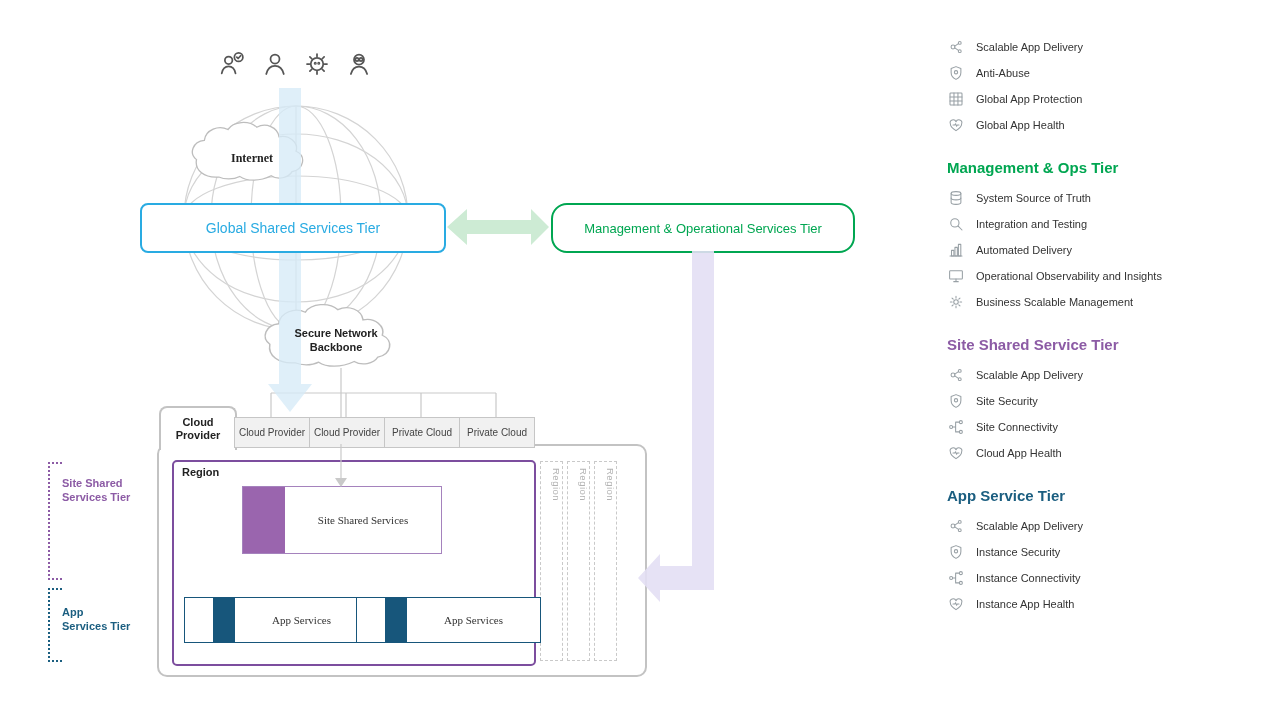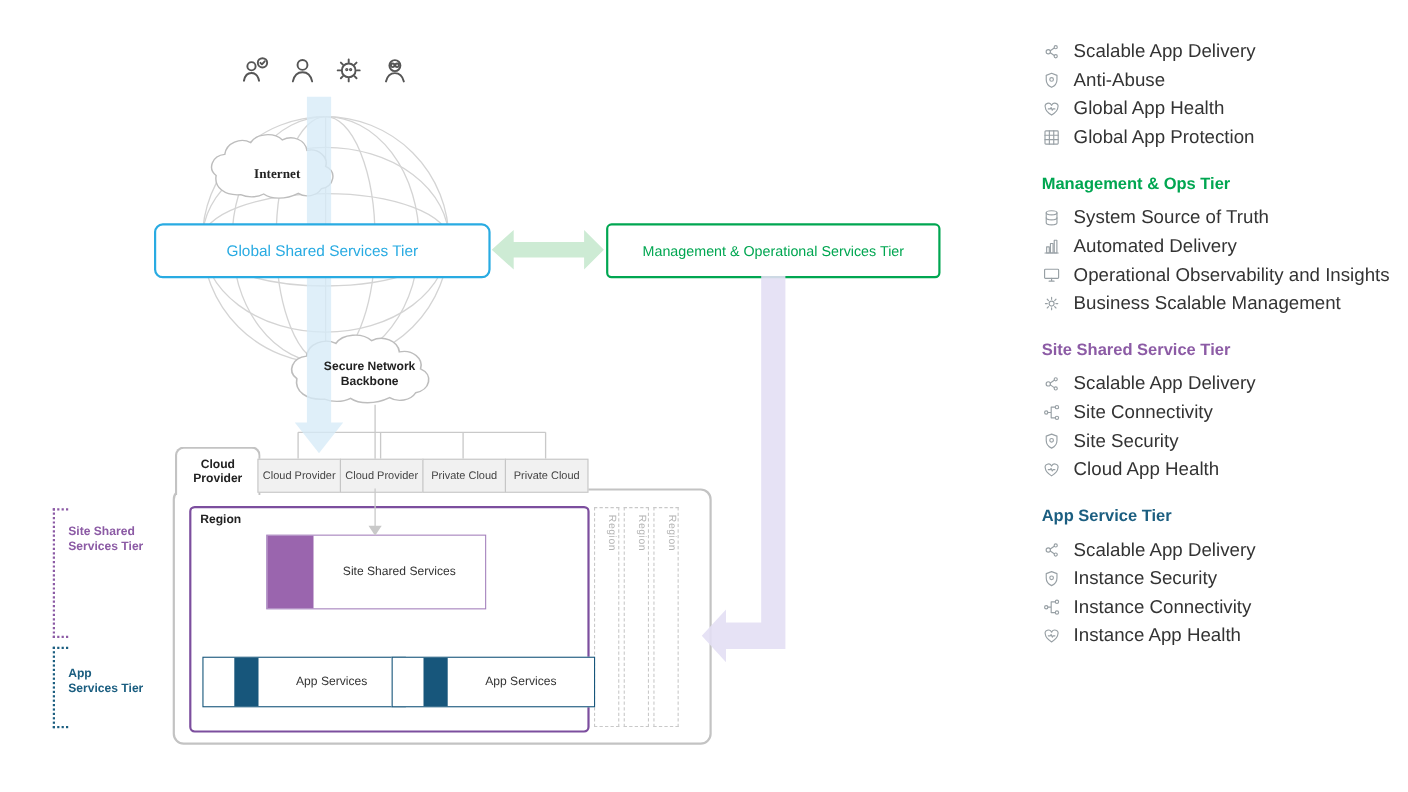--- a/index.html
+++ b/index.html
@@ -10,42 +10,42 @@
   html,body{margin:0;padding:0;background:#fff;}
   .canvas{position:relative;width:1280px;height:720px;background:#fff;
           font-family:"Liberation Sans",sans-serif;overflow:hidden;}
   .abs{position:absolute;}
   svg.layer{position:absolute;left:0;top:0;pointer-events:none;}
   .tierbox{display:flex;align-items:center;justify-content:center;text-align:center;
            background:#fff;font-weight:normal;z-index:3;}
   #global-box{left:140px;top:203px;width:302px;height:46px;border:2px solid var(--blue);
               border-radius:8px;color:var(--blue);font-size:14px;}
   #mgmt-box{left:551px;top:203px;width:300px;height:46px;border:2px solid var(--green);
-            border-radius:5px;color:var(--green);font-size:13px;}
+            border-radius:16px;color:var(--green);font-size:13px;}
   #internet-label{left:206px;top:151px;width:92px;text-align:center;font-weight:bold;
                   font-size:12px;color:#222;z-index:3;font-family:Liberation Serif, serif;}
   #backbone-label{left:282px;top:327px;width:108px;text-align:center;font-weight:bold;
                   font-size:11px;color:#222;z-index:3;white-space:pre-line;line-height:1.25;}
   #provider-box{left:157px;top:444px;width:486px;height:229px;border:2px solid #c3c3c3;
                 border-radius:10px;background:#fff;z-index:2;}
   .tab-active{left:159px;top:406px;width:74px;height:42px;background:#fff;
               border:2px solid #c3c3c3;border-bottom:none;border-radius:8px 8px 0 0;
               z-index:3;display:flex;align-items:center;justify-content:center;
               text-align:center;font-weight:bold;font-size:11px;color:#222;line-height:1.2;}
   .tab{top:417px;width:74px;height:29px;background:#f1f1f1;border:1px solid #c6c6c6;
        z-index:3;display:flex;align-items:center;justify-content:center;
        font-size:10px;color:#444;}
   #region-box{left:172px;top:460px;width:360px;height:202px;border:2px solid var(--purple-border);
               border-radius:5px;background:#fff;z-index:3;}
   #region-label{left:182px;top:466px;font-weight:bold;font-size:11px;color:#222;z-index:4;}
   .svc-box{display:flex;align-items:stretch;background:#fff;z-index:4;}
   #site-shared-box{left:242px;top:486px;width:198px;height:66px;border:1px solid #a582bd;}
   #site-shared-box .block{width:42px;background:var(--purple-fill);}
   .svc-box .lbl{flex:1;display:flex;align-items:center;justify-content:center;
-                text-align:center;font-size:11px;color:#333;padding:0 10px;line-height:1.3;}
+                text-align:center;font-size:11px;color:#333;padding:0 10px;line-height:1.3;font-family:Liberation Serif, serif;}
   .app-box{width:155px;height:44px;border:1px solid var(--navy-fill);padding-left:28px;}
   .app-box .block{width:22px;background:var(--navy-fill);}
   #app-box-1{left:184px;top:597px;} #app-box-2{left:356px;top:597px;}
   .ghost{top:461px;width:23px;height:200px;border:1px dashed var(--line-gray);z-index:3;
          color:#b3b3b3;font-size:9.5px;writing-mode:vertical-rl;padding-top:6px;
          box-sizing:border-box;letter-spacing:.5px;background:#fff;}
   .bracket{width:12px;border-left:2px dotted;border-top:2px dotted;border-bottom:2px dotted;z-index:2;}
   #site-bracket{left:48px;top:462px;height:114px;border-color:var(--purple);}
   #app-bracket{left:48px;top:588px;height:70px;border-color:var(--navy);}
   .side-label{left:62px;width:88px;font-weight:bold;font-size:11px;line-height:1.25;
@@ -54,21 +54,21 @@
   #app-side-label{top:606px;color:var(--navy);}
   .topicon{top:47px;width:34px;height:34px;display:flex;align-items:center;justify-content:center;z-index:3;}
   .topicon svg{width:30px;height:30px;stroke:#555;fill:none;stroke-width:1.4;
                stroke-linecap:round;stroke-linejoin:round;}
   .legend{left:947px;top:34px;width:318px;z-index:3;}
   .legend section{margin-bottom:21px;}
   .legend h3{margin:0 0 9px 0;font-size:15px;font-weight:bold;}
   .li{display:flex;align-items:center;gap:11px;height:26px;}
   .li svg{width:18px;height:18px;stroke:var(--icon-gray);fill:none;stroke-width:1.4;
           stroke-linecap:round;stroke-linejoin:round;flex:0 0 18px;}
-  .li .ltext{font-size:17px;color:var(--txt);}
+  .li .ltext{font-size:11px;color:var(--txt);}
   .t-blue{color:var(--blue);} .t-green{color:var(--green);}
   .t-purple{color:var(--purple);} .t-navy{color:var(--navy);}
 </style>
 </head>
 <body>
 
 <svg width="0" height="0" style="position:absolute">
   <defs>
     <symbol id="i-nodes" viewBox="0 0 24 24">
         <circle cx="8" cy="12" r="2.6"></circle>
@@ -248,42 +248,48 @@
           <span class="ltext">Scalable App Delivery</span>
         </div>
       <div class="li">
           <svg>
             <use href="#i-shield"></use>
           </svg>
           <span class="ltext">Anti-Abuse</span>
         </div>
       <div class="li">
           <svg>
+            <use href="#i-grid"></use>
+          </svg>
+          <span class="ltext">Global App Protection</span>
+        </div>
+      <div class="li">
+          <svg>
             <use href="#i-heart"></use>
           </svg>
           <span class="ltext">Global App Health</span>
-        </div>
-      <div class="li">
-          <svg>
-            <use href="#i-grid"></use>
-          </svg>
-          <span class="ltext">Global App Protection</span>
         </div>
     </section>
 
     <section>
       <h3 class="t-green">Management &amp; Ops Tier</h3>
       <div class="li">
           <svg>
             <use href="#i-db"></use>
           </svg>
           <span class="ltext">System Source of Truth</span>
         </div>
       <div class="li">
           <svg>
+            <use href="#i-test"></use>
+          </svg>
+          <span class="ltext">Integration and Testing</span>
+        </div>
+      <div class="li">
+          <svg>
             <use href="#i-build"></use>
           </svg>
           <span class="ltext">Automated Delivery</span>
         </div>
       <div class="li">
           <svg>
             <use href="#i-monitor"></use>
           </svg>
           <span class="ltext">Operational Observability and Insights</span>
         </div>
@@ -298,29 +304,29 @@
     <section>
       <h3 class="t-purple">Site Shared Service Tier</h3>
       <div class="li">
           <svg>
             <use href="#i-nodes"></use>
           </svg>
           <span class="ltext">Scalable App Delivery</span>
         </div>
       <div class="li">
           <svg>
+            <use href="#i-shield"></use>
+          </svg>
+          <span class="ltext">Site Security</span>
+        </div>
+      <div class="li">
+          <svg>
             <use href="#i-net"></use>
           </svg>
           <span class="ltext">Site Connectivity</span>
-        </div>
-      <div class="li">
-          <svg>
-            <use href="#i-shield"></use>
-          </svg>
-          <span class="ltext">Site Security</span>
         </div>
       <div class="li">
           <svg>
             <use href="#i-heart"></use>
           </svg>
           <span class="ltext">Cloud App Health</span>
         </div>
     </section>
 
     <section>

